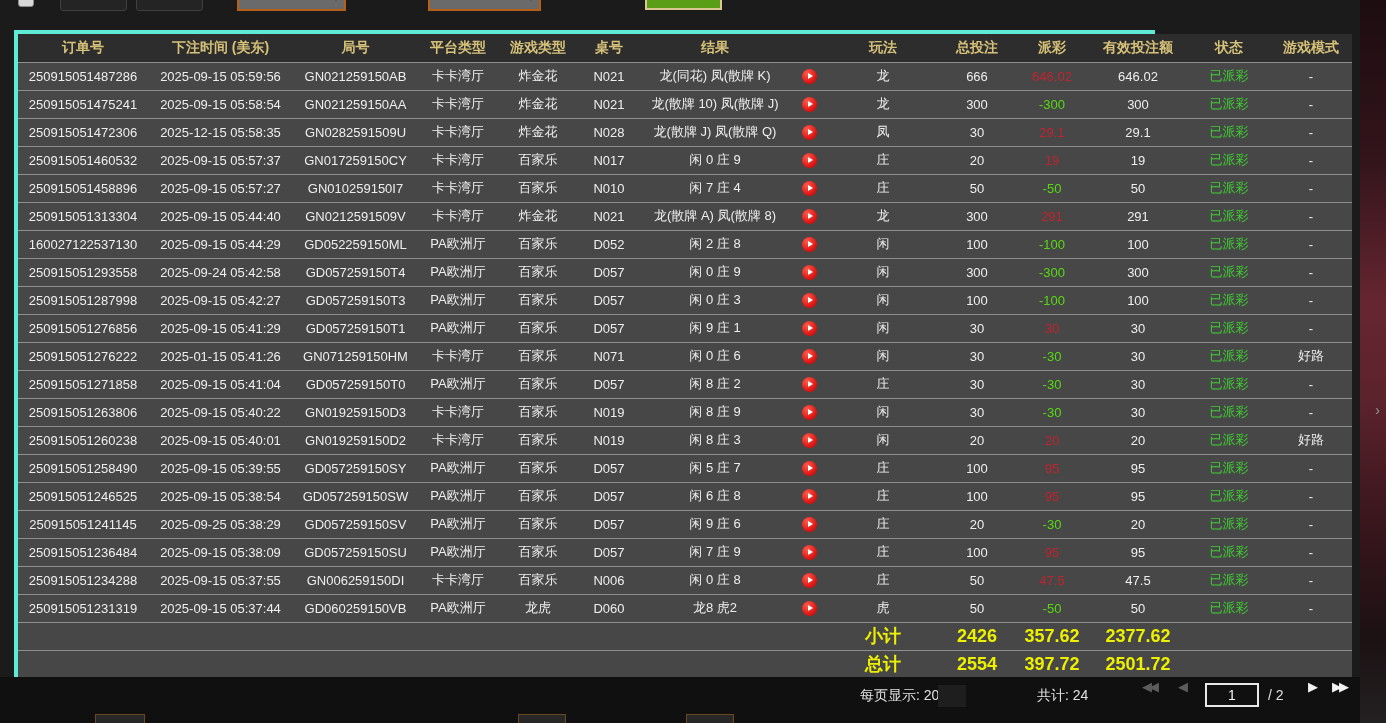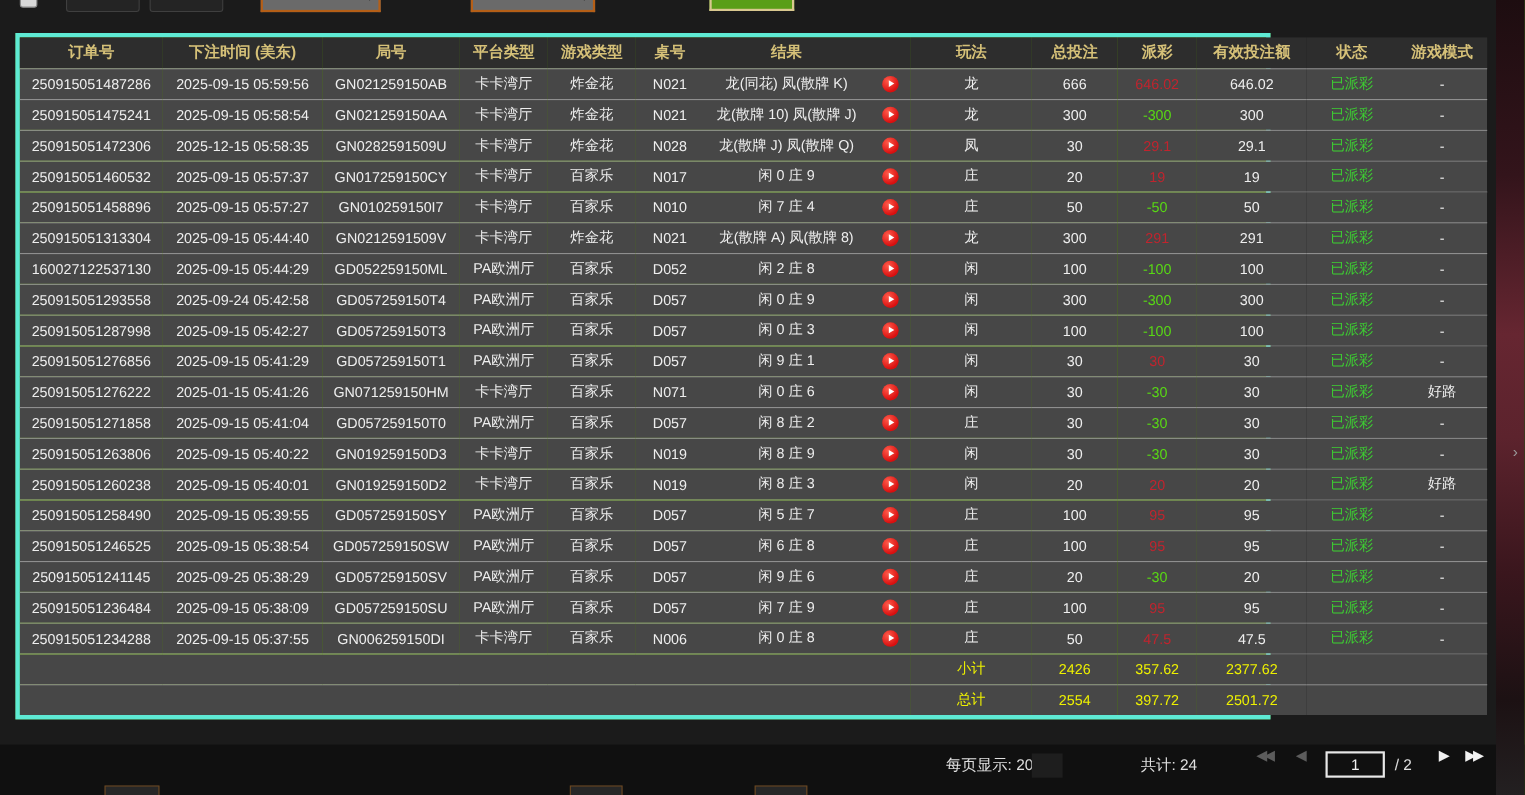--- a/index.html
+++ b/index.html
@@ -34,21 +34,21 @@
   thead th { height:28px; background:#2d2d2d; color:#d6c178; font-size:14px;
          font-weight:bold; text-align:center; border-bottom:1px solid #8f8f8f; }
   tbody td, tfoot td { height:28px; font-size:13px; text-align:center;
          color:#eeeeee; border-bottom:1px solid #8f8f8f;
          white-space:nowrap; overflow:hidden; }
   tbody tr, tfoot tr { background:#474747; }
   tfoot tr:last-child td { border-bottom:none; }
   td.pay-pos { color:#c0242e; }
   td.pay-neg { color:#58d814; }
   td.status  { color:#3dcd32; }
-  tfoot td { color:#edf000; font-weight:normal; font-size:13px; }
+  tfoot td { color:#edf000; font-weight:bold; font-size:18px; }
 
   .play-btn { display:inline-block; width:15px; height:15px; border-radius:50%;
          background:radial-gradient(circle at 35% 30%, #ff5a4a, #d90f0f 70%);
          position:relative; vertical-align:middle; cursor:pointer; }
   .play-btn::before { content:""; position:absolute; left:6px; top:4px;
          border-left:5px solid #ffffff; border-top:3.5px solid transparent;
          border-bottom:3.5px solid transparent; }
 
   
   .footer { position:absolute; left:0; top:677px; width:1386px; height:46px; background:#101010; }
@@ -425,20 +425,36 @@
           <td>N006</td>
           <td>闲 0 庄 8</td>
           <td><span class="play-btn"></span></td>
           <td>庄</td>
           <td>50</td>
           <td class="pay-pos">47.5</td>
           <td>47.5</td>
           <td class="status">已派彩</td>
           <td>-</td>
         </tr>
+        <tr>
+          <td>250915051231319</td>
+          <td>2025-09-15 05:37:44</td>
+          <td>GD060259150VB</td>
+          <td>PA欧洲厅</td>
+          <td>龙虎</td>
+          <td>D060</td>
+          <td>龙8 虎2</td>
+          <td><span class="play-btn"></span></td>
+          <td>虎</td>
+          <td>50</td>
+          <td class="pay-neg">-50</td>
+          <td>50</td>
+          <td class="status">已派彩</td>
+          <td>-</td>
+        </tr>
       </tbody>
     <tfoot>
       <tr>
         <td colspan="8"></td>
         <td>小计</td>
         <td>2426</td>
         <td>357.62</td>
         <td>2377.62</td>
         <td colspan="2"></td>
       </tr>

